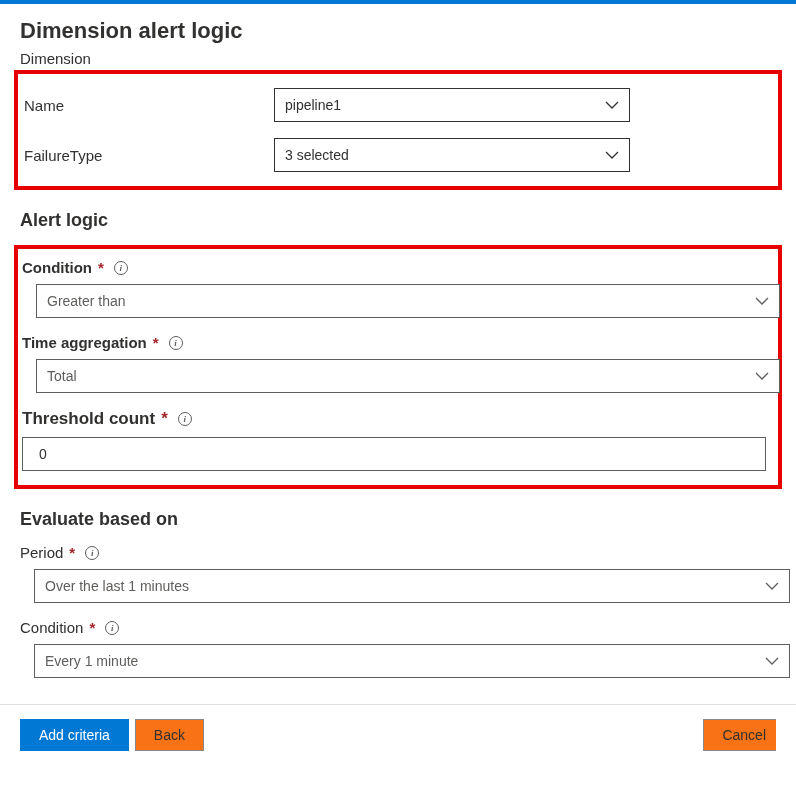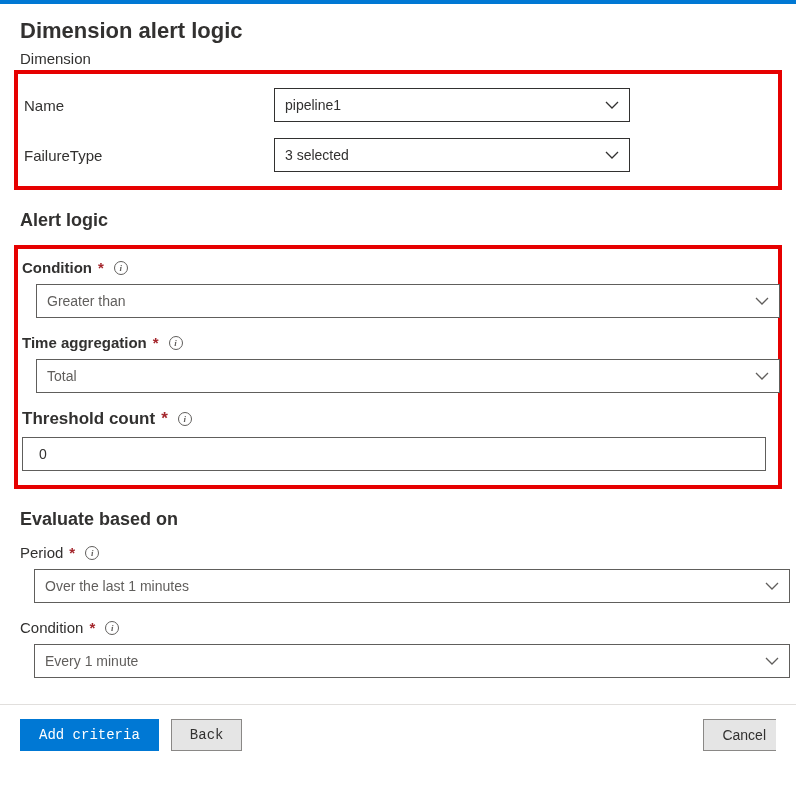--- a/index.html
+++ b/index.html
@@ -131,27 +131,27 @@
     .footer-sep {
       border-top: 1px solid #e1dfdd;
       margin-top: 26px;
     }
     .footer {
       display: flex;
       align-items: center;
       justify-content: space-between;
       padding: 14px 20px 0 20px;
     }
-    .footer-left { display: flex; gap: 12px; font-family: Liberation Mono, monospace; }
+    .footer-left { display: flex; gap: 6px; }
     .btn {
       height: 32px;
       padding: 0 18px;
       font-size: 14px;
       border: 1px solid #8a8886;
-      background: #e5e5e5;
+      background: #f97316;
       color: #323130;
       cursor: pointer;
       font-family: inherit;
     }
     .btn.primary {
       background: #0078d4;
       border-color: #0078d4;
       color: #fff;
     }
     svg.chev-svg { width: 14px; height: 10px; }

